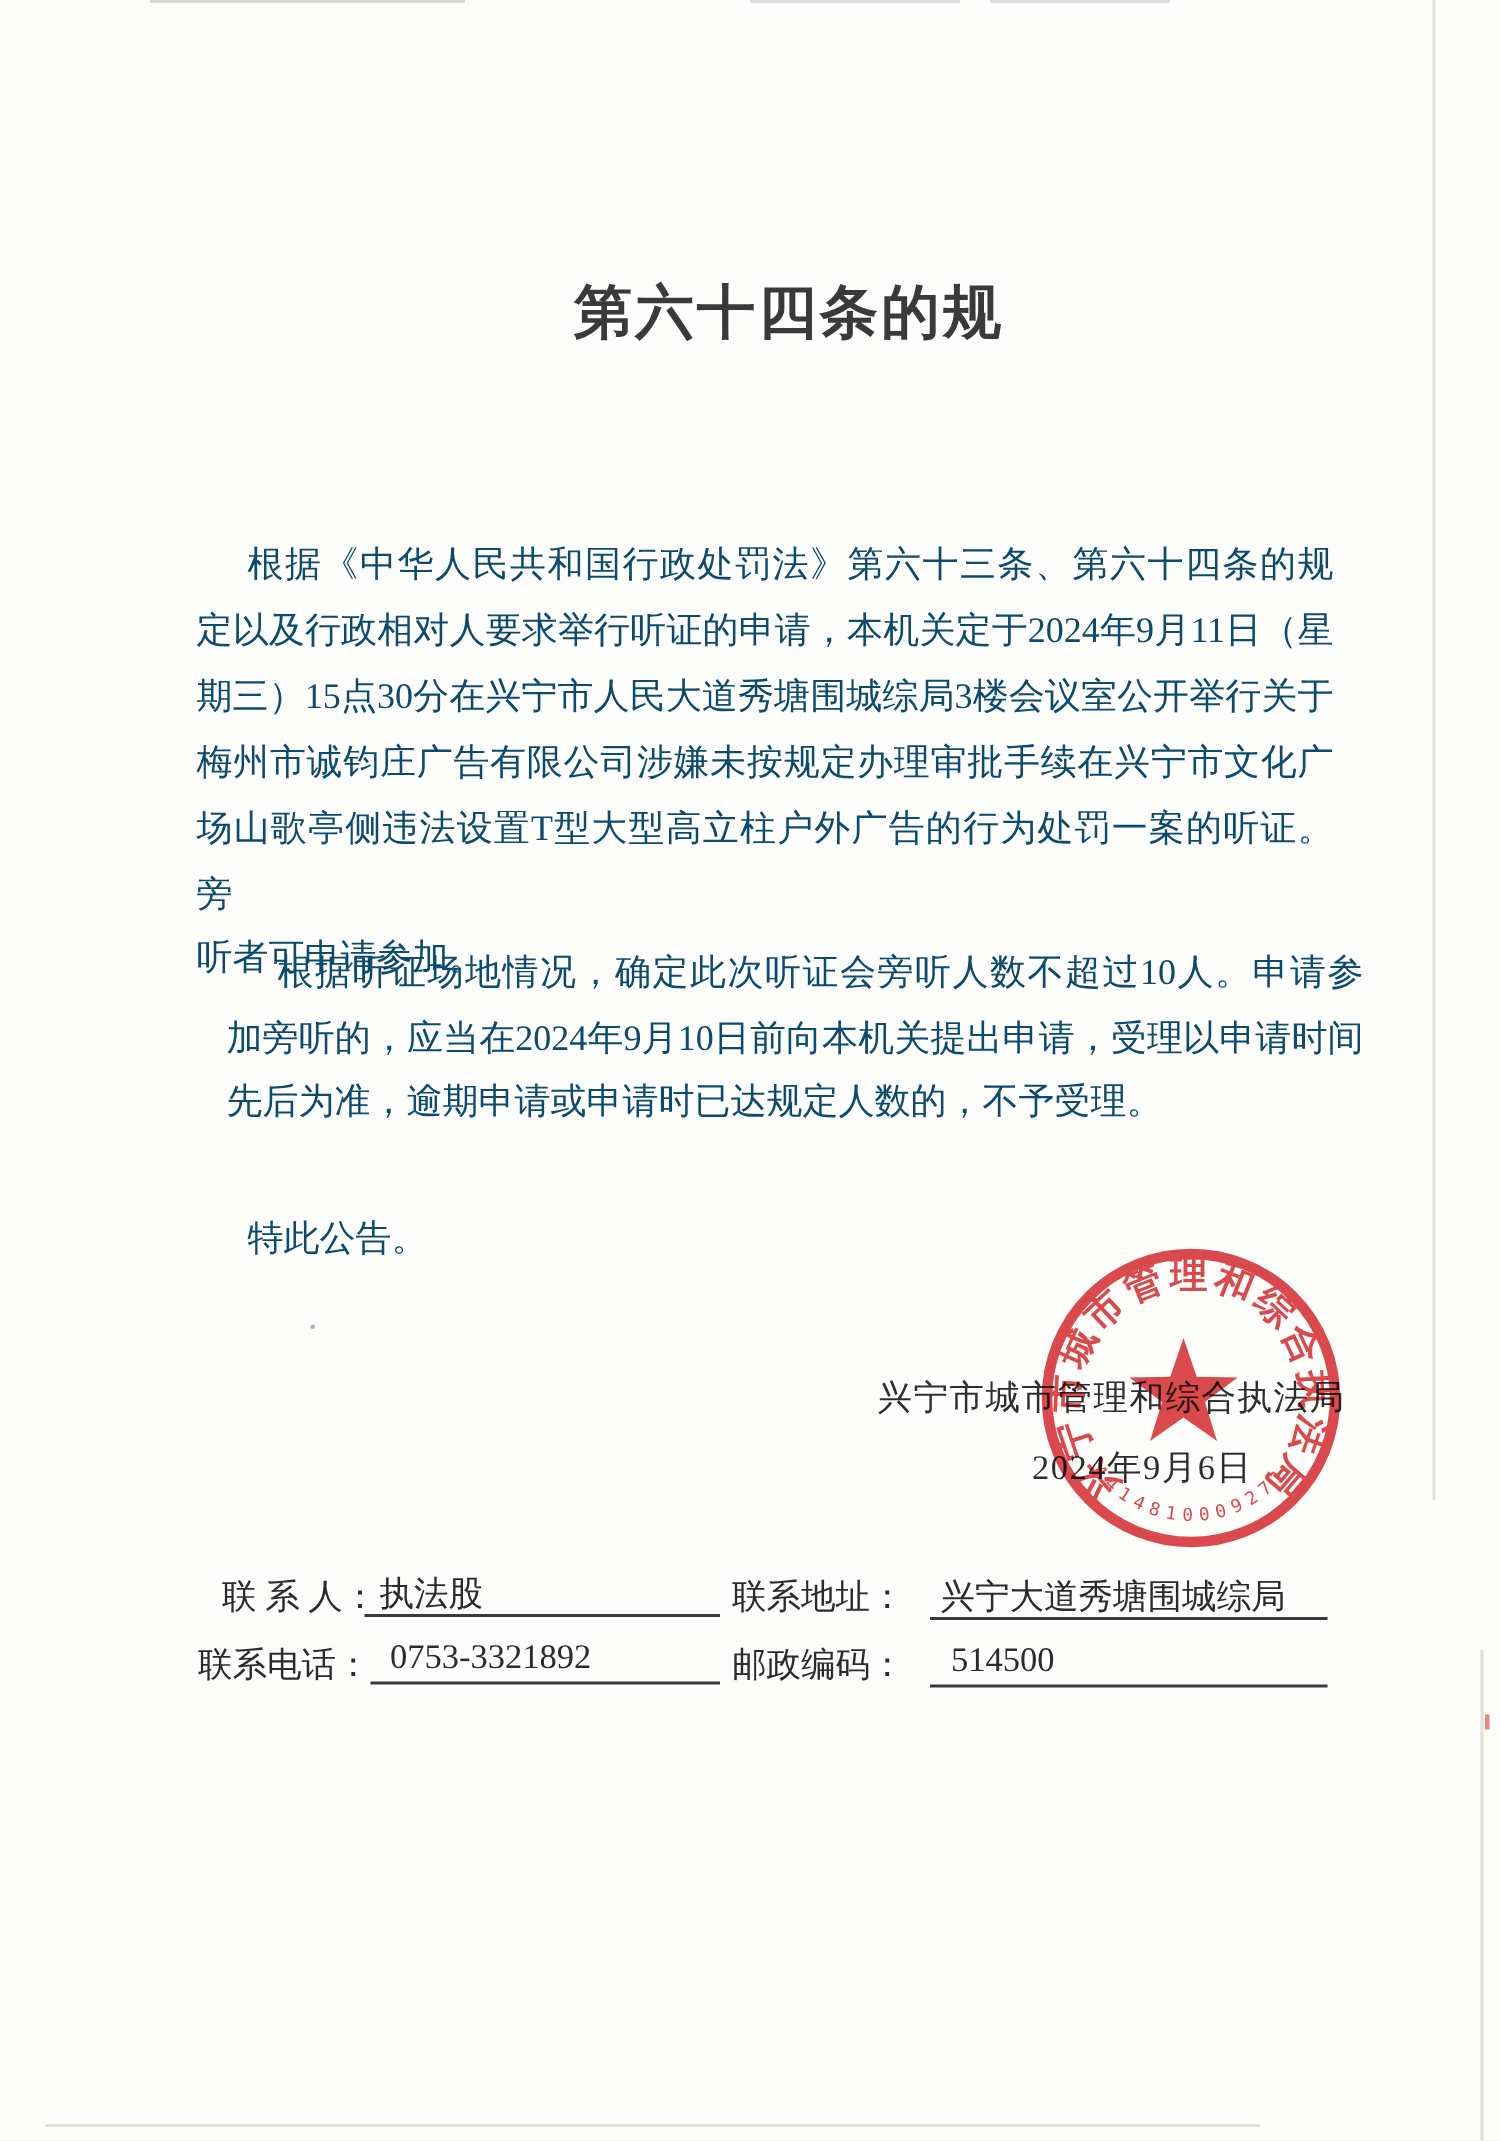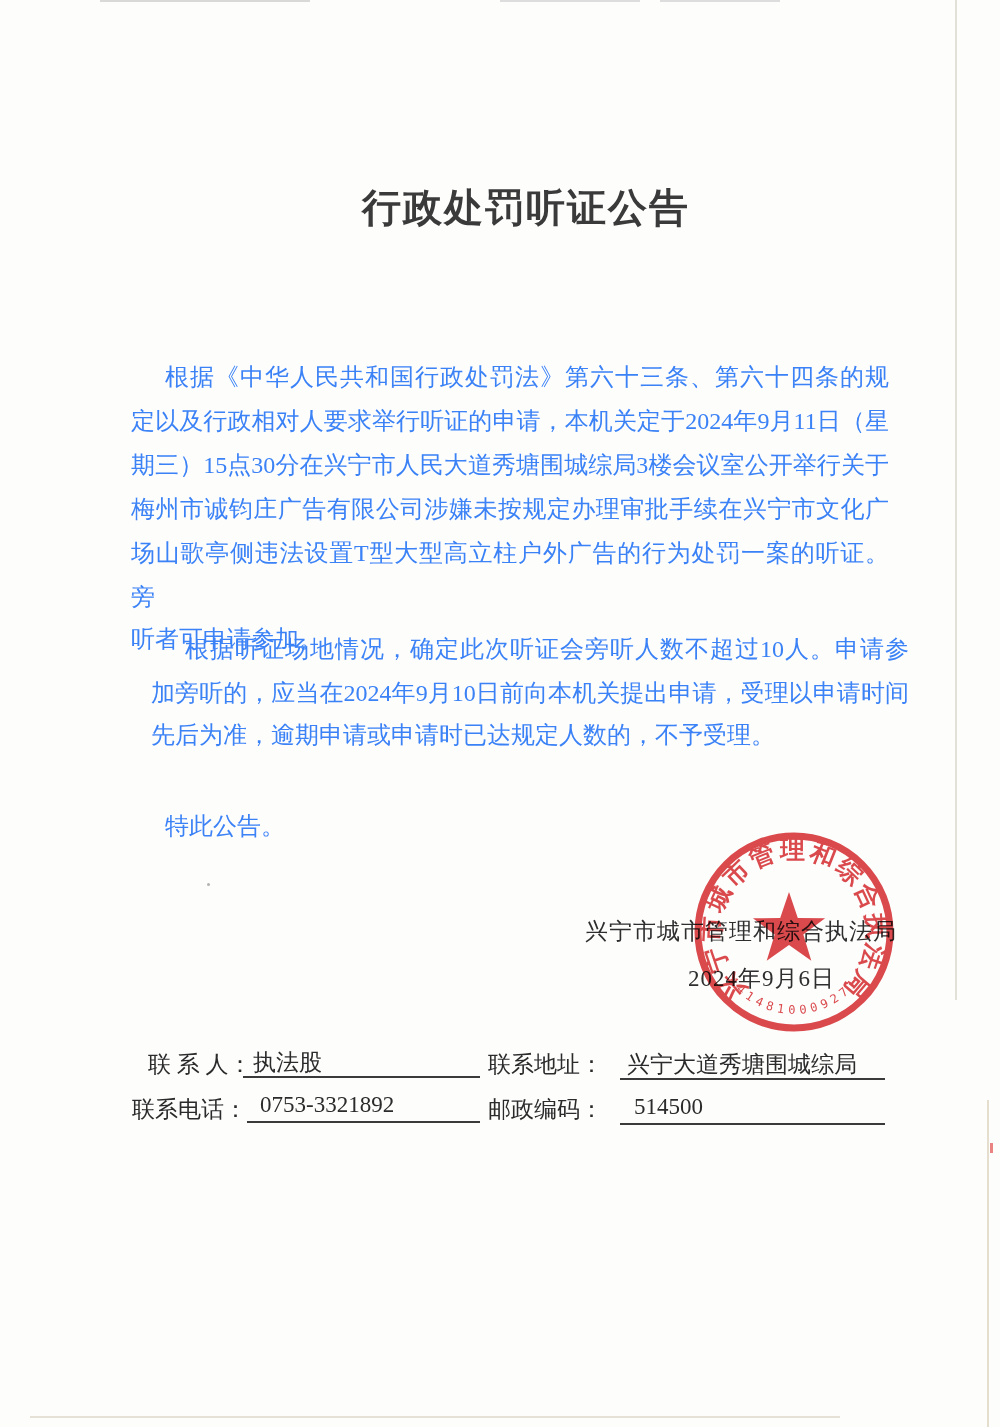--- a/index.html
+++ b/index.html
@@ -13,21 +13,21 @@
     position:absolute;left:160px;top:181px;width:732px;
     text-align:center;font-size:39px;font-weight:600;letter-spacing:2px;
     color:#3a3a3a;font-family:"Liberation Sans","DejaVu Sans",sans-serif;
   }
   .doc-number{
     position:absolute;left:131px;top:268px;width:741px;
     text-align:right;font-size:24px;color:#333;
   }
   .bodytext{
     position:absolute;left:131px;width:758px;
-    font-size:24px;line-height:44px;color:#3b82f6;
+    font-size:24px;line-height:44px;color:#0c4a6e;
   }
   .para .line{text-align:justify;text-align-last:justify;}
   .para .line:last-child{text-align-last:left;font-family:Liberation Mono, monospace;}
   .para .line:first-child{text-indent:34px;}
   .p1{top:355px;}
   .p2{top:627px;margin-left:20px;}
   .p3{top:806px;}
   .signature{
     position:absolute;left:585px;top:916px;
     font-size:23px;letter-spacing:1px;white-space:nowrap;
@@ -54,21 +54,21 @@
   .art-t1{left:100px;top:0;width:210px;height:2px;background:rgba(150,150,150,.35);}
   .art-t2{left:500px;top:0;width:140px;height:2px;background:rgba(150,150,150,.3);}
   .art-t3{left:660px;top:0;width:120px;height:2px;background:rgba(150,150,150,.3);}
   .art-red{left:990px;top:1143px;width:3px;height:10px;background:#e05050;opacity:.7;}
 </style>
 </head>
 <body>
 
 <div class="page">
 
-  <div class="doc-title">行政处罚听证公告</div>
+  <div class="doc-title">第六十四条的规</div>
 
 
   <div class="bodytext para p1">
       <div class="line">根据《中华人民共和国行政处罚法》第六十三条、第六十四条的规</div>
       <div class="line">定以及行政相对人要求举行听证的申请，本机关定于2024年9月11日（星</div>
       <div class="line">期三）15点30分在兴宁市人民大道秀塘围城综局3楼会议室公开举行关于</div>
       <div class="line">梅州市诚钧庄广告有限公司涉嫌未按规定办理审批手续在兴宁市文化广</div>
       <div class="line">场山歌亭侧违法设置T型大型高立柱户外广告的行为处罚一案的听证。旁</div>
       <div class="line">听者可申请参加。</div>
     </div>

